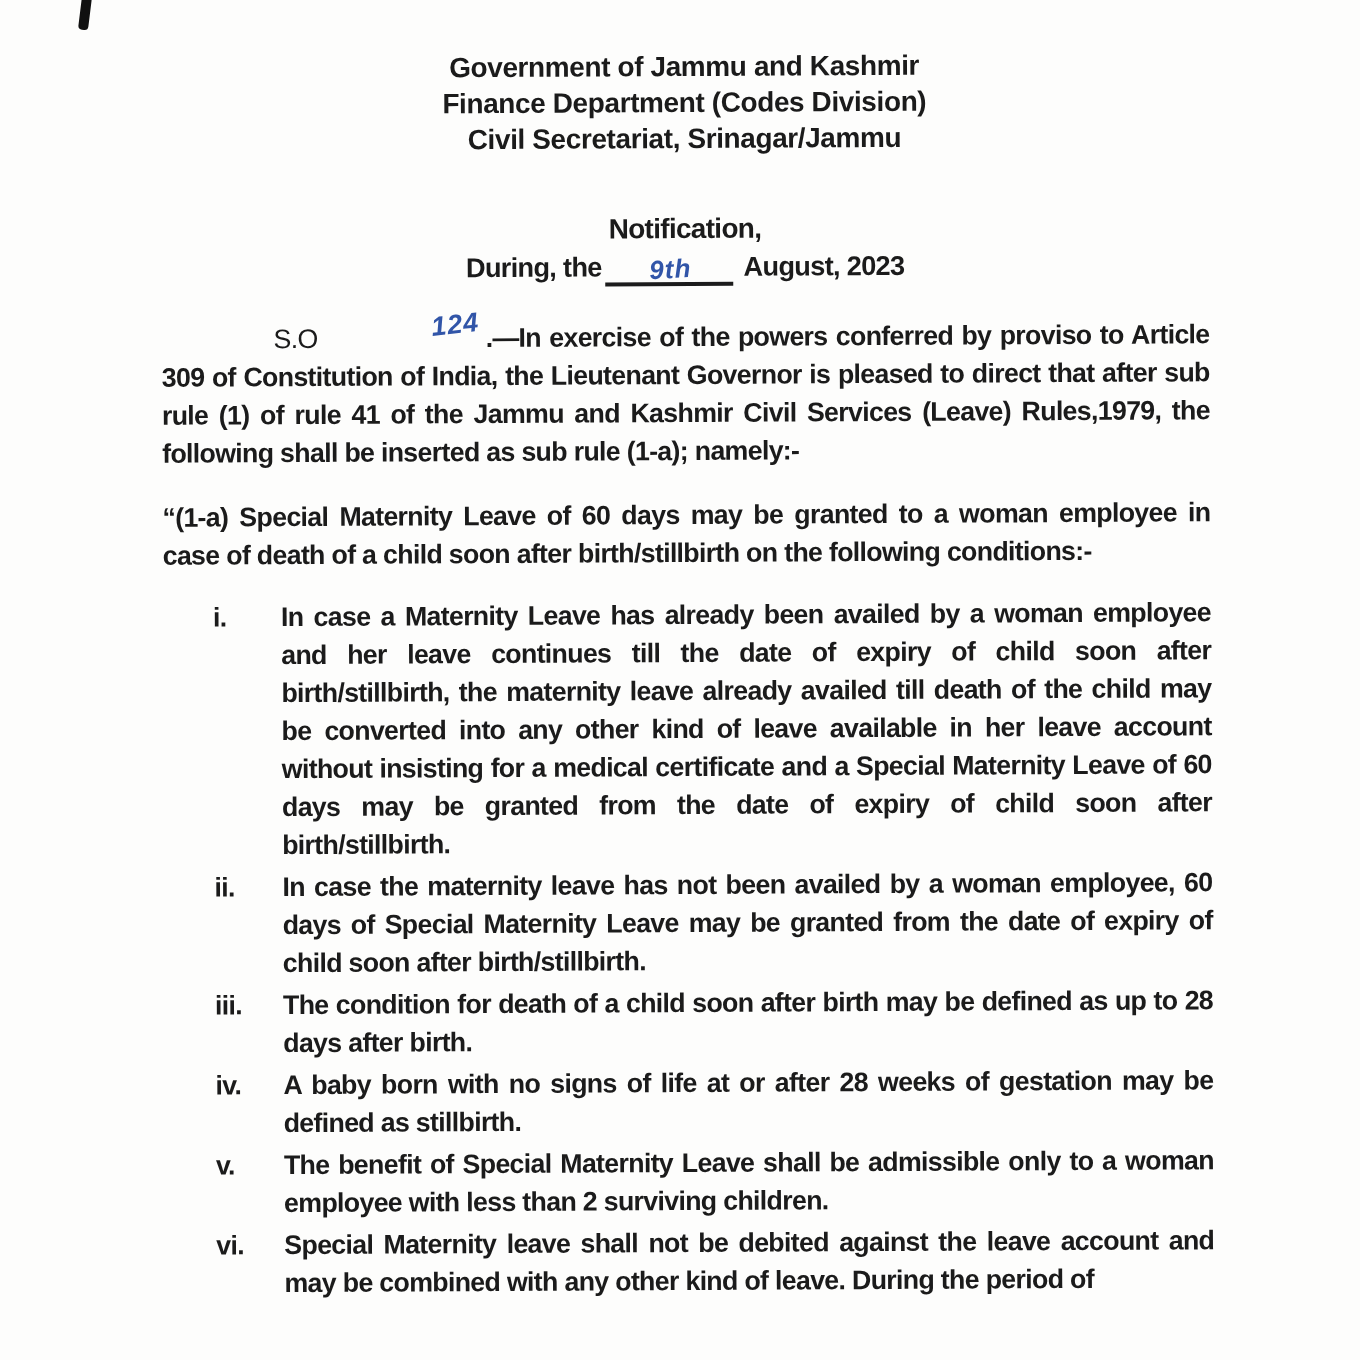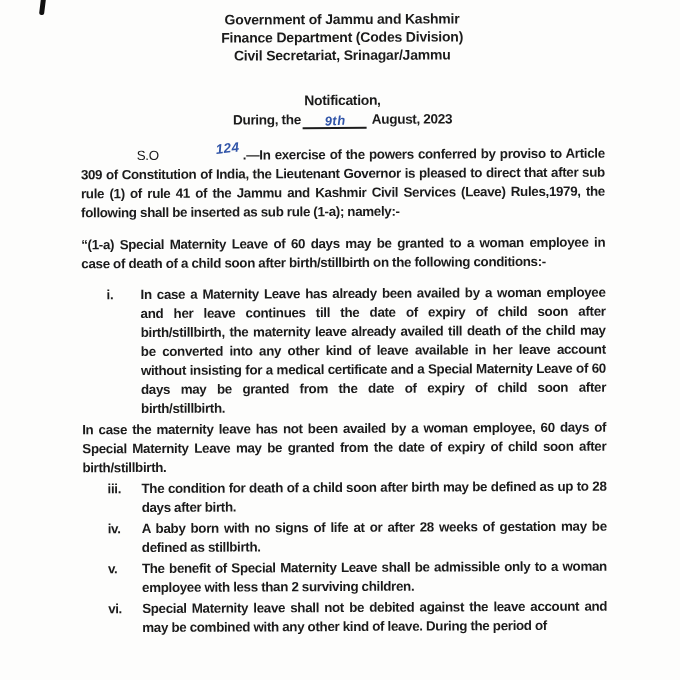--- a/index.html
+++ b/index.html
@@ -11,21 +11,21 @@
   html,body{width:680px;height:680px;overflow:hidden;}
   body{
     background:#e9e9e9;
     font-family:"Liberation Sans", sans-serif;
   }
   .page{
     position:relative;
     width:680px;height:680px;
     background:var(--paper);
     color:var(--text);
-    padding:10px 76px 0 80px;
+    padding:24px 76px 0 80px;
     overflow:hidden;
     font-size:13.4px;
     font-weight:600;
     letter-spacing:-0.35px;
     line-height:19px;
   }
   .tilt{transform:rotate(-0.3deg);transform-origin:50% 0;}
   .pen-mark{
     position:absolute;
     left:40px;top:-2px;
@@ -127,20 +127,21 @@
     <p class="so-para"><span class="so-label">S.O</span><span class="handwritten hw-so">124</span><span>.—In exercise of the powers conferred by proviso to Article 309 of Constitution of India, the Lieutenant Governor is pleased to direct that after sub rule (1) of rule 41 of the Jammu and Kashmir Civil Services (Leave) Rules,1979, the following shall be inserted as sub rule (1-a); namely:-</span></p>
 
     <p class="insertion-para">“(1-a) Special Maternity Leave of 60 days may be granted to a woman employee in case of death of a child soon after birth/stillbirth on the following conditions:-</p>
 
     <div class="conditions">
       <div class="condition">
         <span class="num">i.</span>
         <span class="txt">In case a Maternity Leave has already been availed by a woman employee and her leave continues till the date of expiry of child soon after birth/stillbirth, the maternity leave already availed till death of the child may be converted into any other kind of leave available in her leave account without insisting for a medical certificate and a Special Maternity Leave of 60 days may be granted from the date of expiry of child soon after birth/stillbirth.</span>
       </div>
       <div class="condition">
+        <span class="num">ii.</span>
         <span class="txt">In case the maternity leave has not been availed by a woman employee, 60 days of Special Maternity Leave may be granted from the date of expiry of child soon after birth/stillbirth.</span>
       </div>
       <div class="condition">
         <span class="num">iii.</span>
         <span class="txt">The condition for death of a child soon after birth may be defined as up to 28 days after birth.</span>
       </div>
       <div class="condition">
         <span class="num">iv.</span>
         <span class="txt">A baby born with no signs of life at or after 28 weeks of gestation may be defined as stillbirth.</span>
       </div>

